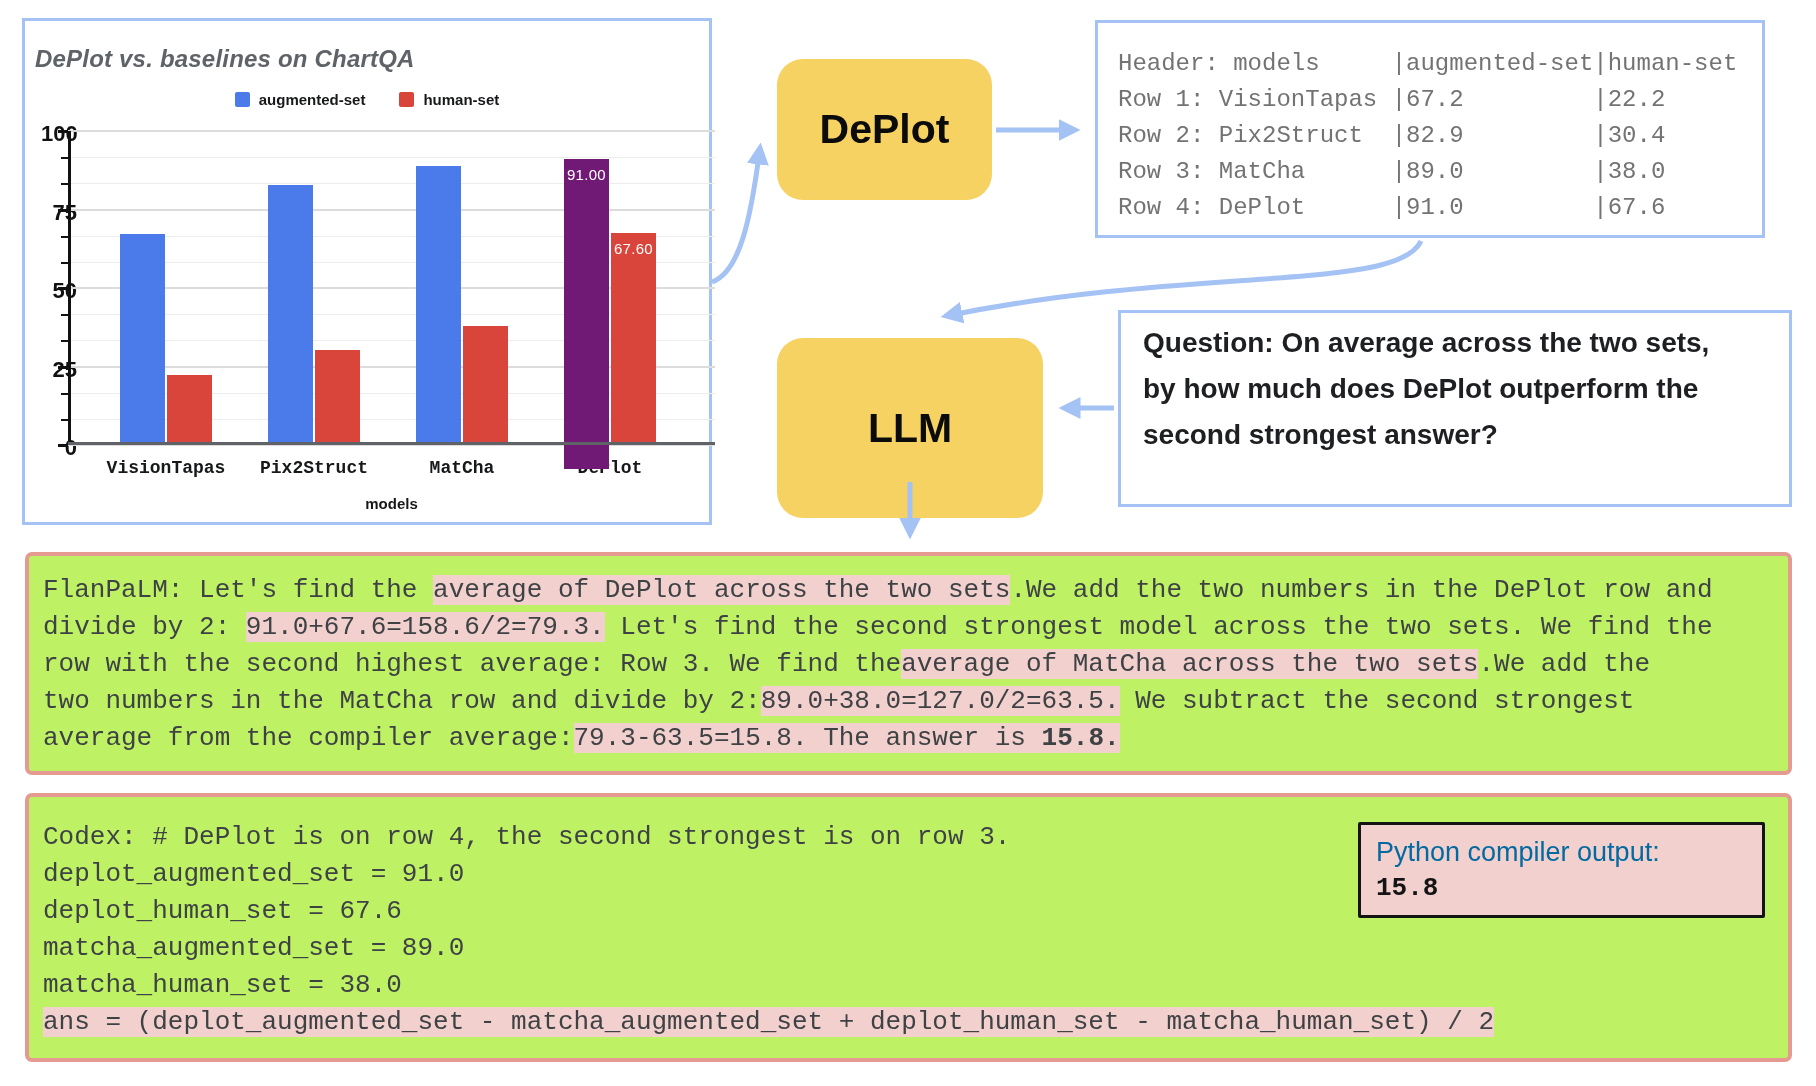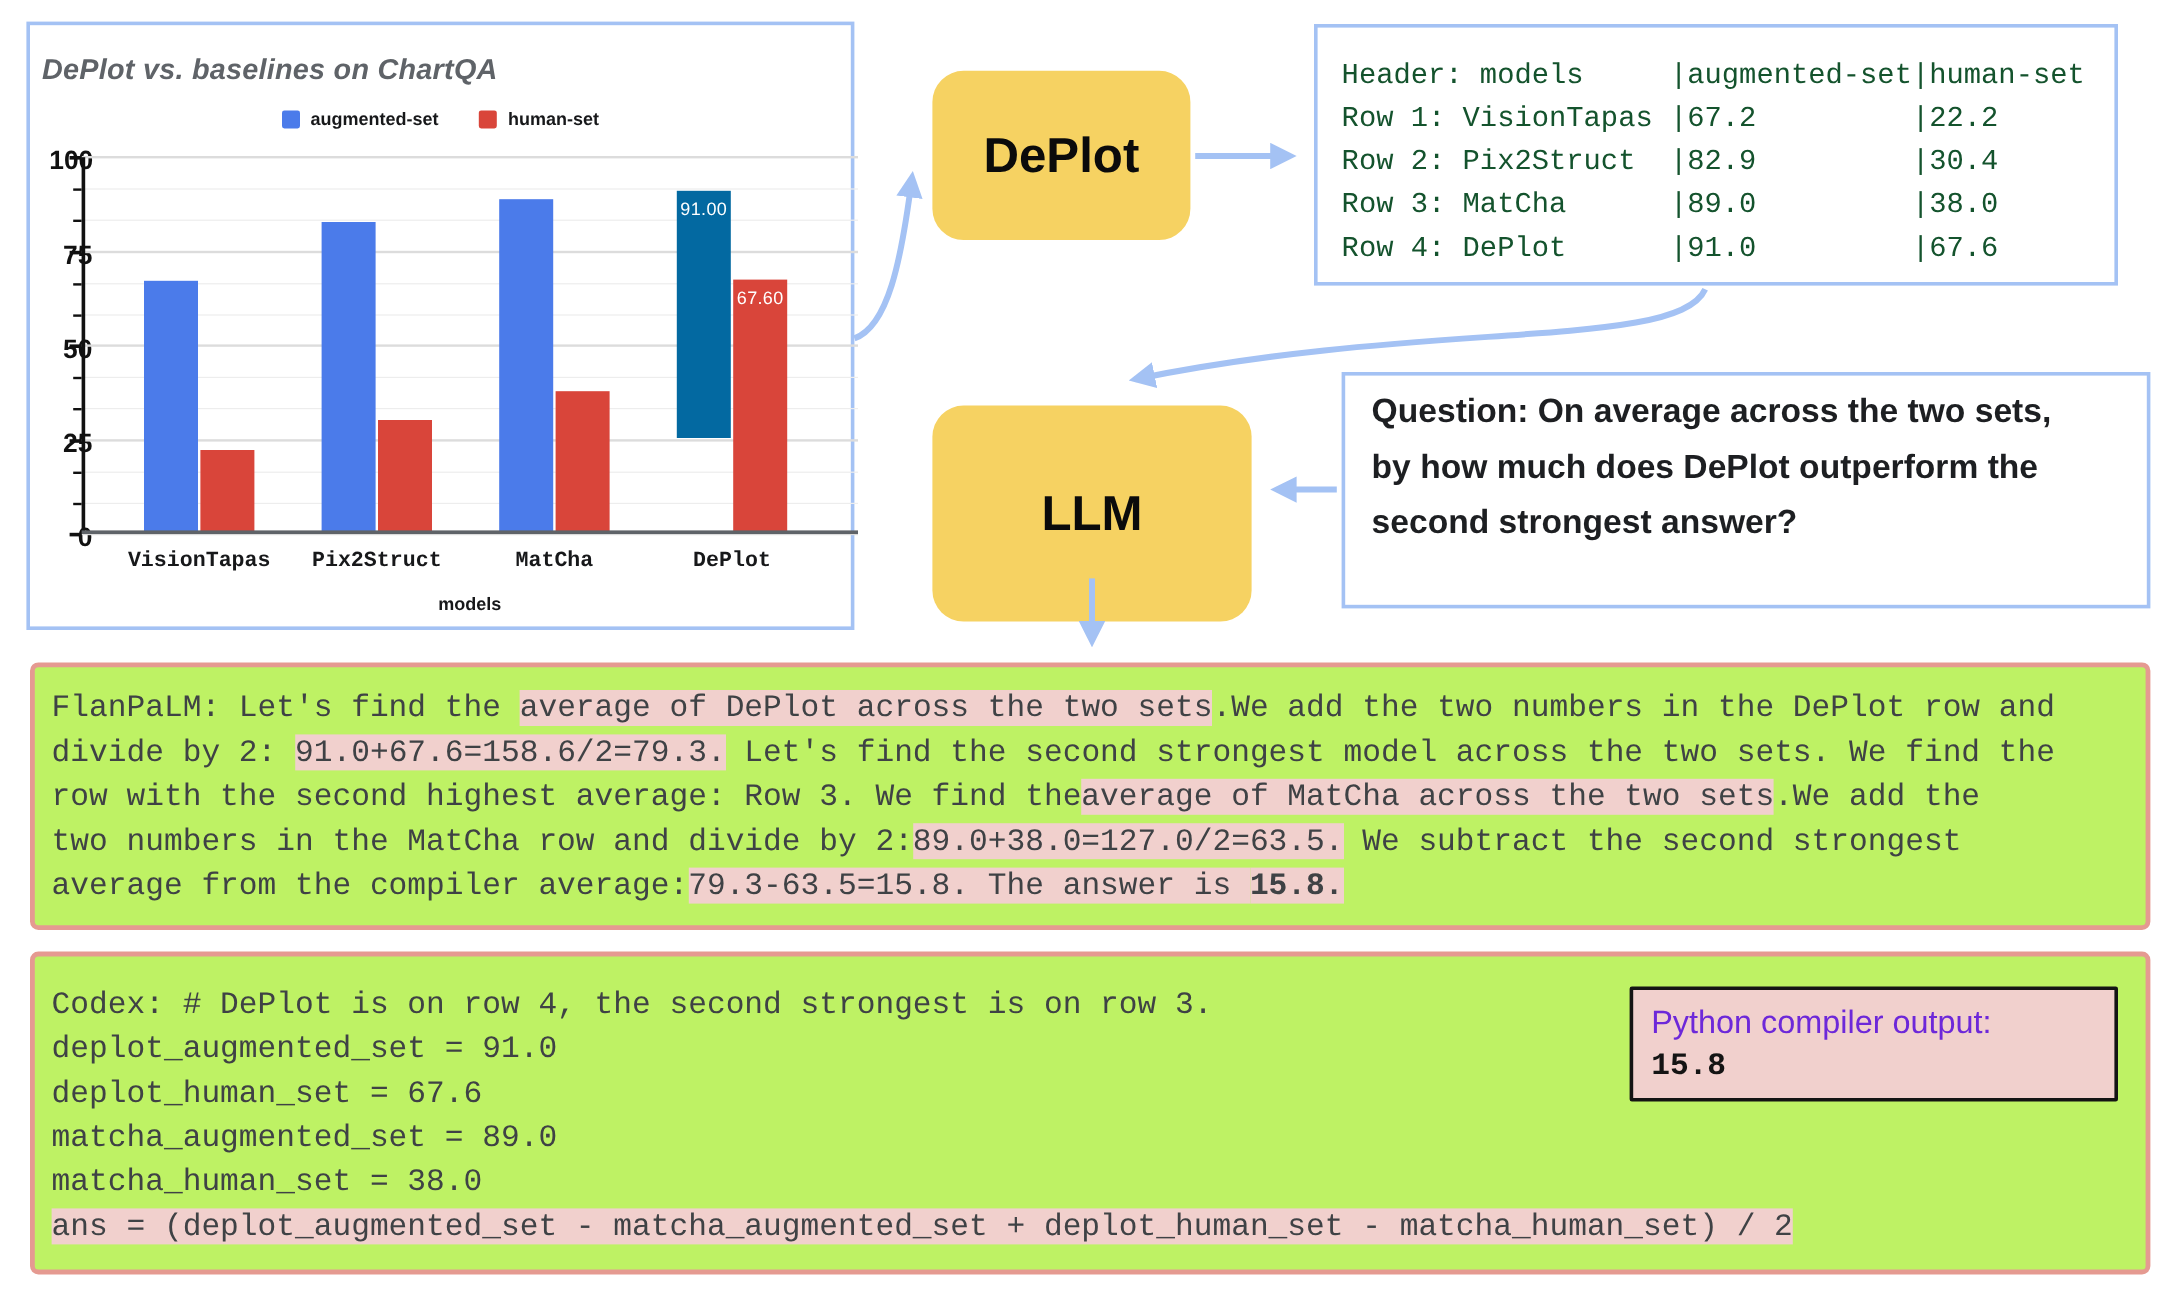--- a/index.html
+++ b/index.html
@@ -39,41 +39,41 @@
               font-size:15px;font-weight:bold;color:#17181a;}
 
   
   .ybox{background:#f6d262;border-radius:26px;display:flex;align-items:center;
         justify-content:center;font-weight:bold;color:#0b0b0b;}
   .deplot-box{left:777px;top:59px;width:215px;height:141px;font-size:41px;}
   .llm-box{left:777px;top:338px;width:266px;height:180px;font-size:41px;}
 
   .table-box{left:1095px;top:20px;width:670px;height:218px;background:#fff;
              border:3px solid #a4c2f4;padding:23px 0 0 20px;
-             font-family:"Liberation Mono",monospace;font-size:24px;color:#14532d;}
+             font-family:"Liberation Mono",monospace;font-size:24px;color:#737373;}
   .table-box .tline{white-space:pre;line-height:36px;}
 
   .question-box{left:1118px;top:310px;width:674px;height:197px;background:#fff;
                 border:3px solid #a4c2f4;padding:7px 22px;font-size:28px;
                 font-weight:bold;color:#1d1f22;}
   .question-box .tline{line-height:46px;white-space:nowrap;}
 
   .salmon{background:#bef264;border:4px solid #e59a91;border-radius:7px;}
   .flanpalm-box{left:25px;top:552px;width:1767px;height:223px;padding:16px 14px;
                 font-family:"Liberation Mono",monospace;font-size:26px;color:#3f4245;}
   .flanpalm-box .tline{line-height:37px;white-space:pre;}
   .codex-box{left:25px;top:793px;width:1767px;height:269px;padding:22px 14px;
              font-family:"Liberation Mono",monospace;font-size:26px;color:#3f4245;}
   .codex-box .tline{line-height:37px;white-space:pre;}
   .hl{background:#f1d0cd;}
   .bold{font-weight:bold;}
 
   .python-box{left:1358px;top:822px;width:407px;height:96px;background:#f1d0cd;
               border:3px solid #141414;border-radius:2px;padding:9px 15px;z-index:6;}
-  .python-title{font-size:27px;color:#6d28d9;line-height:37px;}
+  .python-title{font-size:27px;color:#0369a1;line-height:37px;}
   .python-value{font-family:"Liberation Mono",monospace;font-weight:bold;
                 font-size:26px;color:#141414;line-height:34px;}
 
   #arrows{position:absolute;left:0;top:0;z-index:5;pointer-events:none;}
 </style>
 </head>
 <body>
 
 <div class="abs chart-box">
   <div class="chart-title">DePlot vs. baselines on ChartQA</div>
@@ -120,21 +120,21 @@
       <div class="grid major" style="top: 77.5px;"></div>
       <div class="grid minor" style="top: 52.3333px;"></div>
       <div class="grid minor" style="top: 26.1667px;"></div>
       <div class="grid major" style="top: -1px;"></div>
       <div class="bar" style="left: 52px; top: 102.992px; width: 45px; height: 211.008px; background: rgb(75, 123, 234);"></div>
       <div class="bar" style="left: 99px; top: 244.292px; width: 45px; height: 69.708px; background: rgb(217, 69, 58);"></div>
       <div class="bar" style="left: 200px; top: 53.694px; width: 45px; height: 260.306px; background: rgb(75, 123, 234);"></div>
       <div class="bar" style="left: 247px; top: 218.544px; width: 45px; height: 95.456px; background: rgb(217, 69, 58);"></div>
       <div class="bar" style="left: 348px; top: 34.54px; width: 45px; height: 279.46px; background: rgb(75, 123, 234);"></div>
       <div class="bar" style="left: 395px; top: 194.68px; width: 45px; height: 119.32px; background: rgb(217, 69, 58);"></div>
-      <div class="bar" style="left: 496px; top: 28.26px; width: 45px; height: 206px; background: #0369a1;">
+      <div class="bar" style="left: 496px; top: 28.26px; width: 45px; height: 310px; background: #701a75;">
         <div class="barlab">91.00</div>
       </div>
       <div class="bar" style="left: 543px; top: 101.736px; width: 45px; height: 212.264px; background: rgb(217, 69, 58);">
         <div class="barlab">67.60</div>
       </div>
     </div>
   <div class="y-spine"></div>
   <div class="x-spine"></div>
   <div id="x-labels">
       <div class="xlab" style="left: 67px;">VisionTapas</div>

